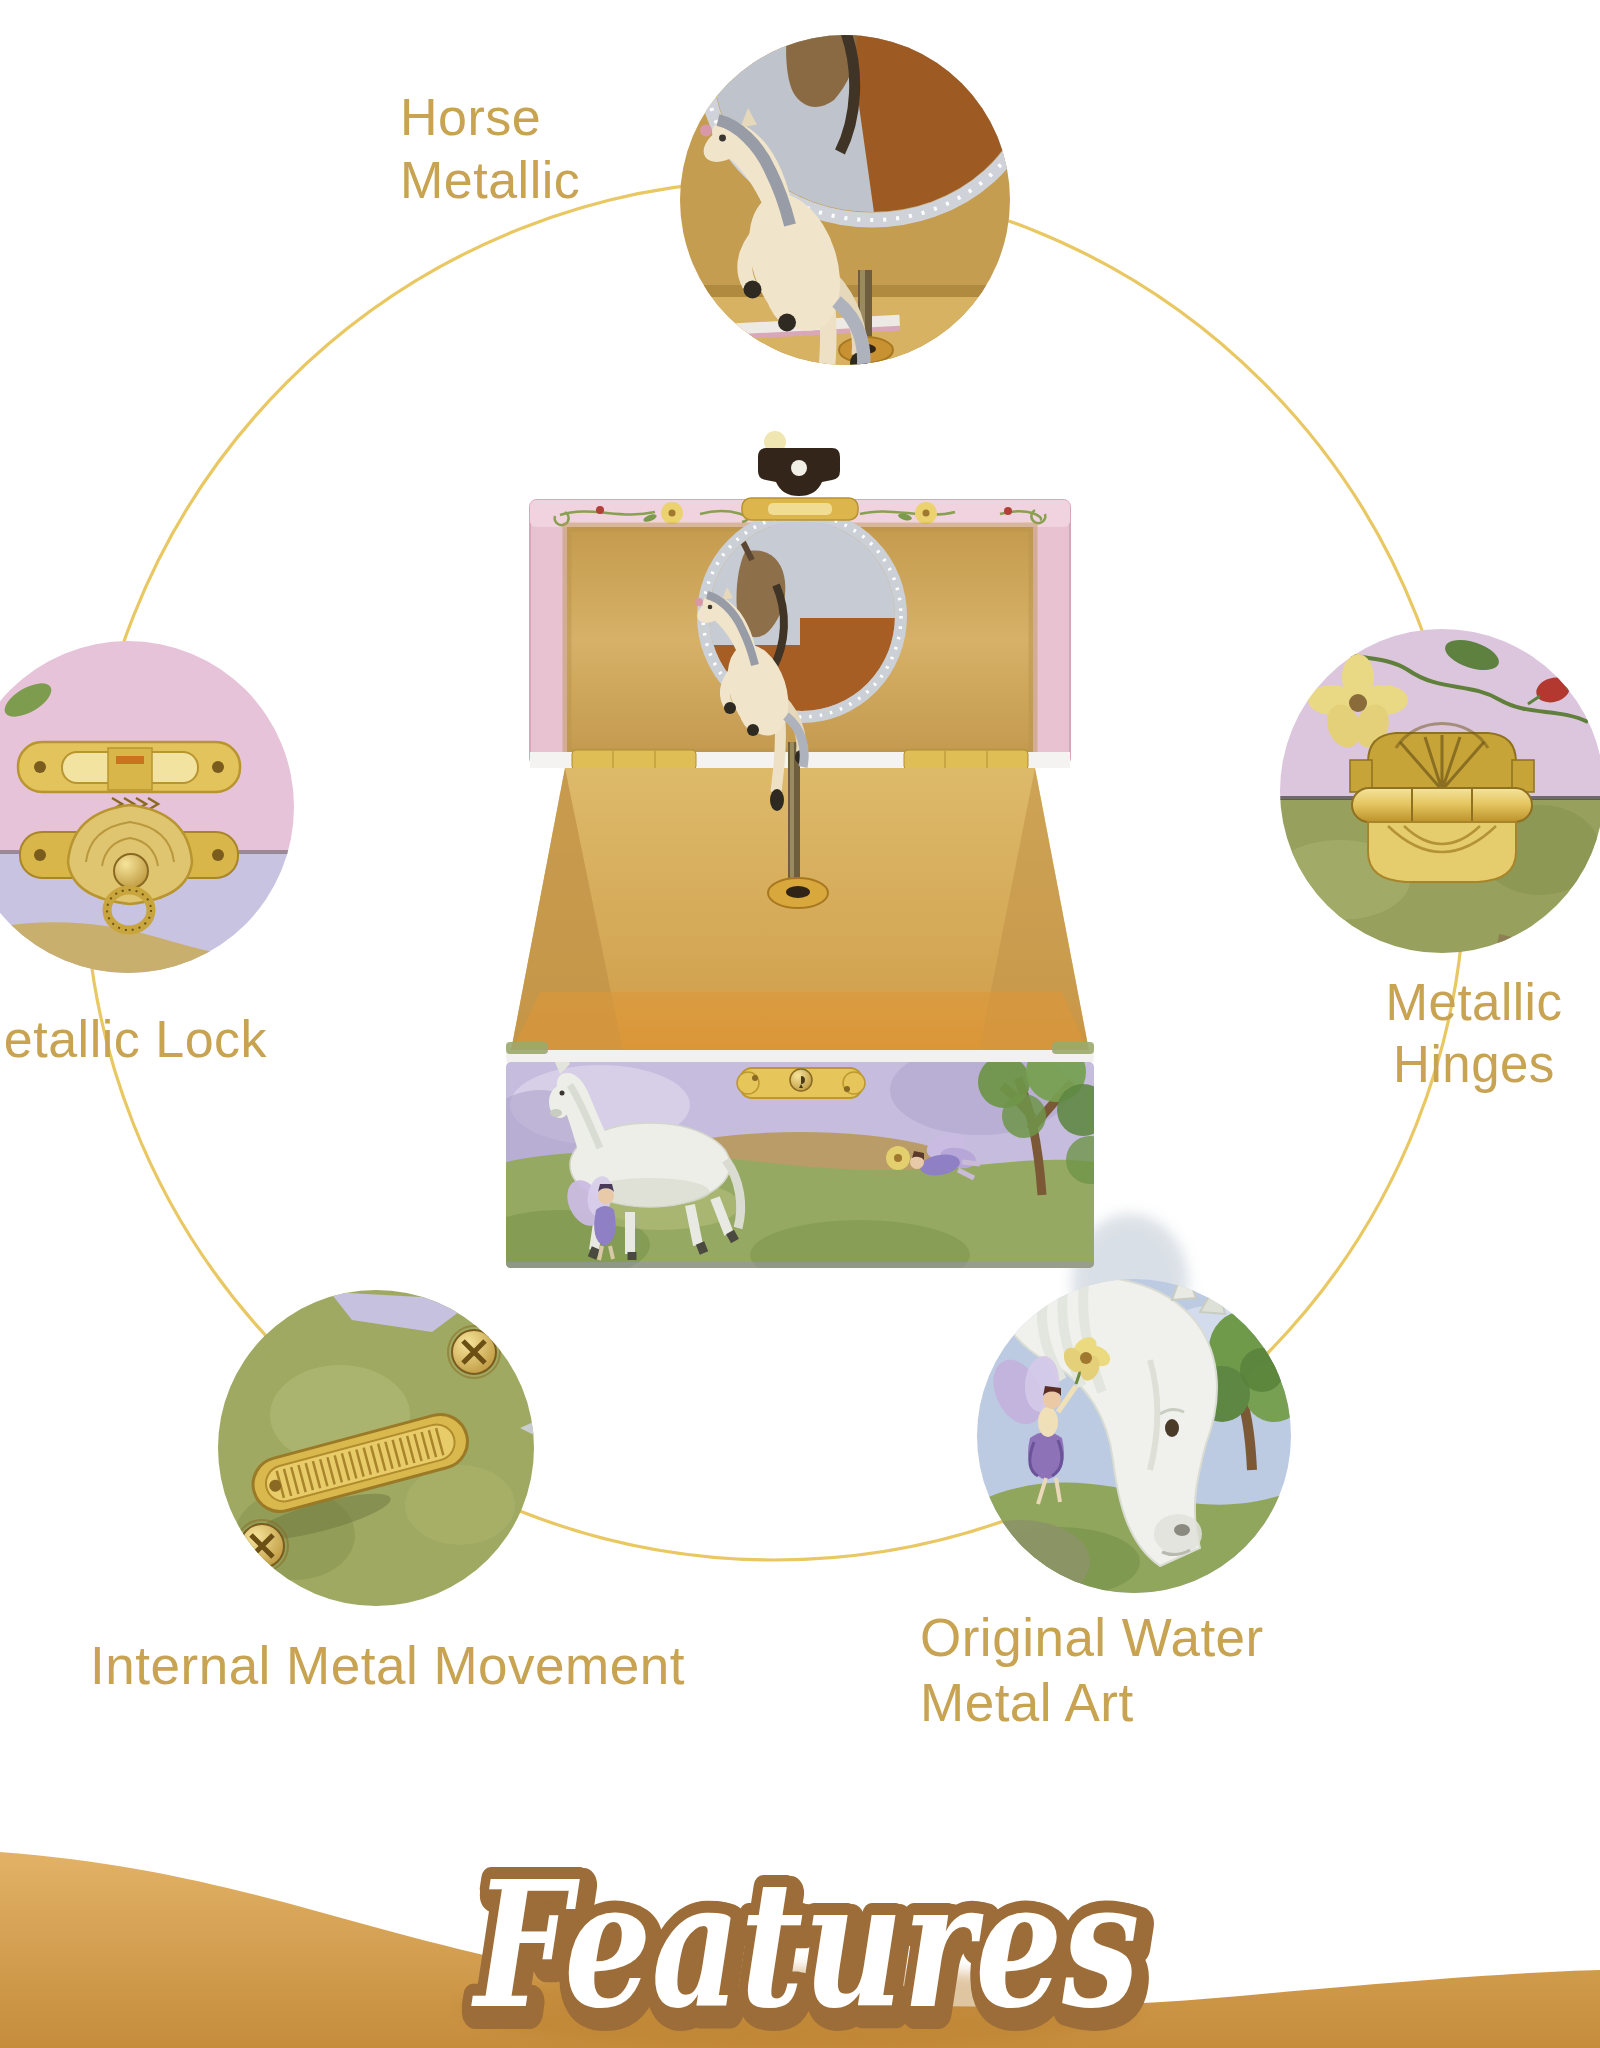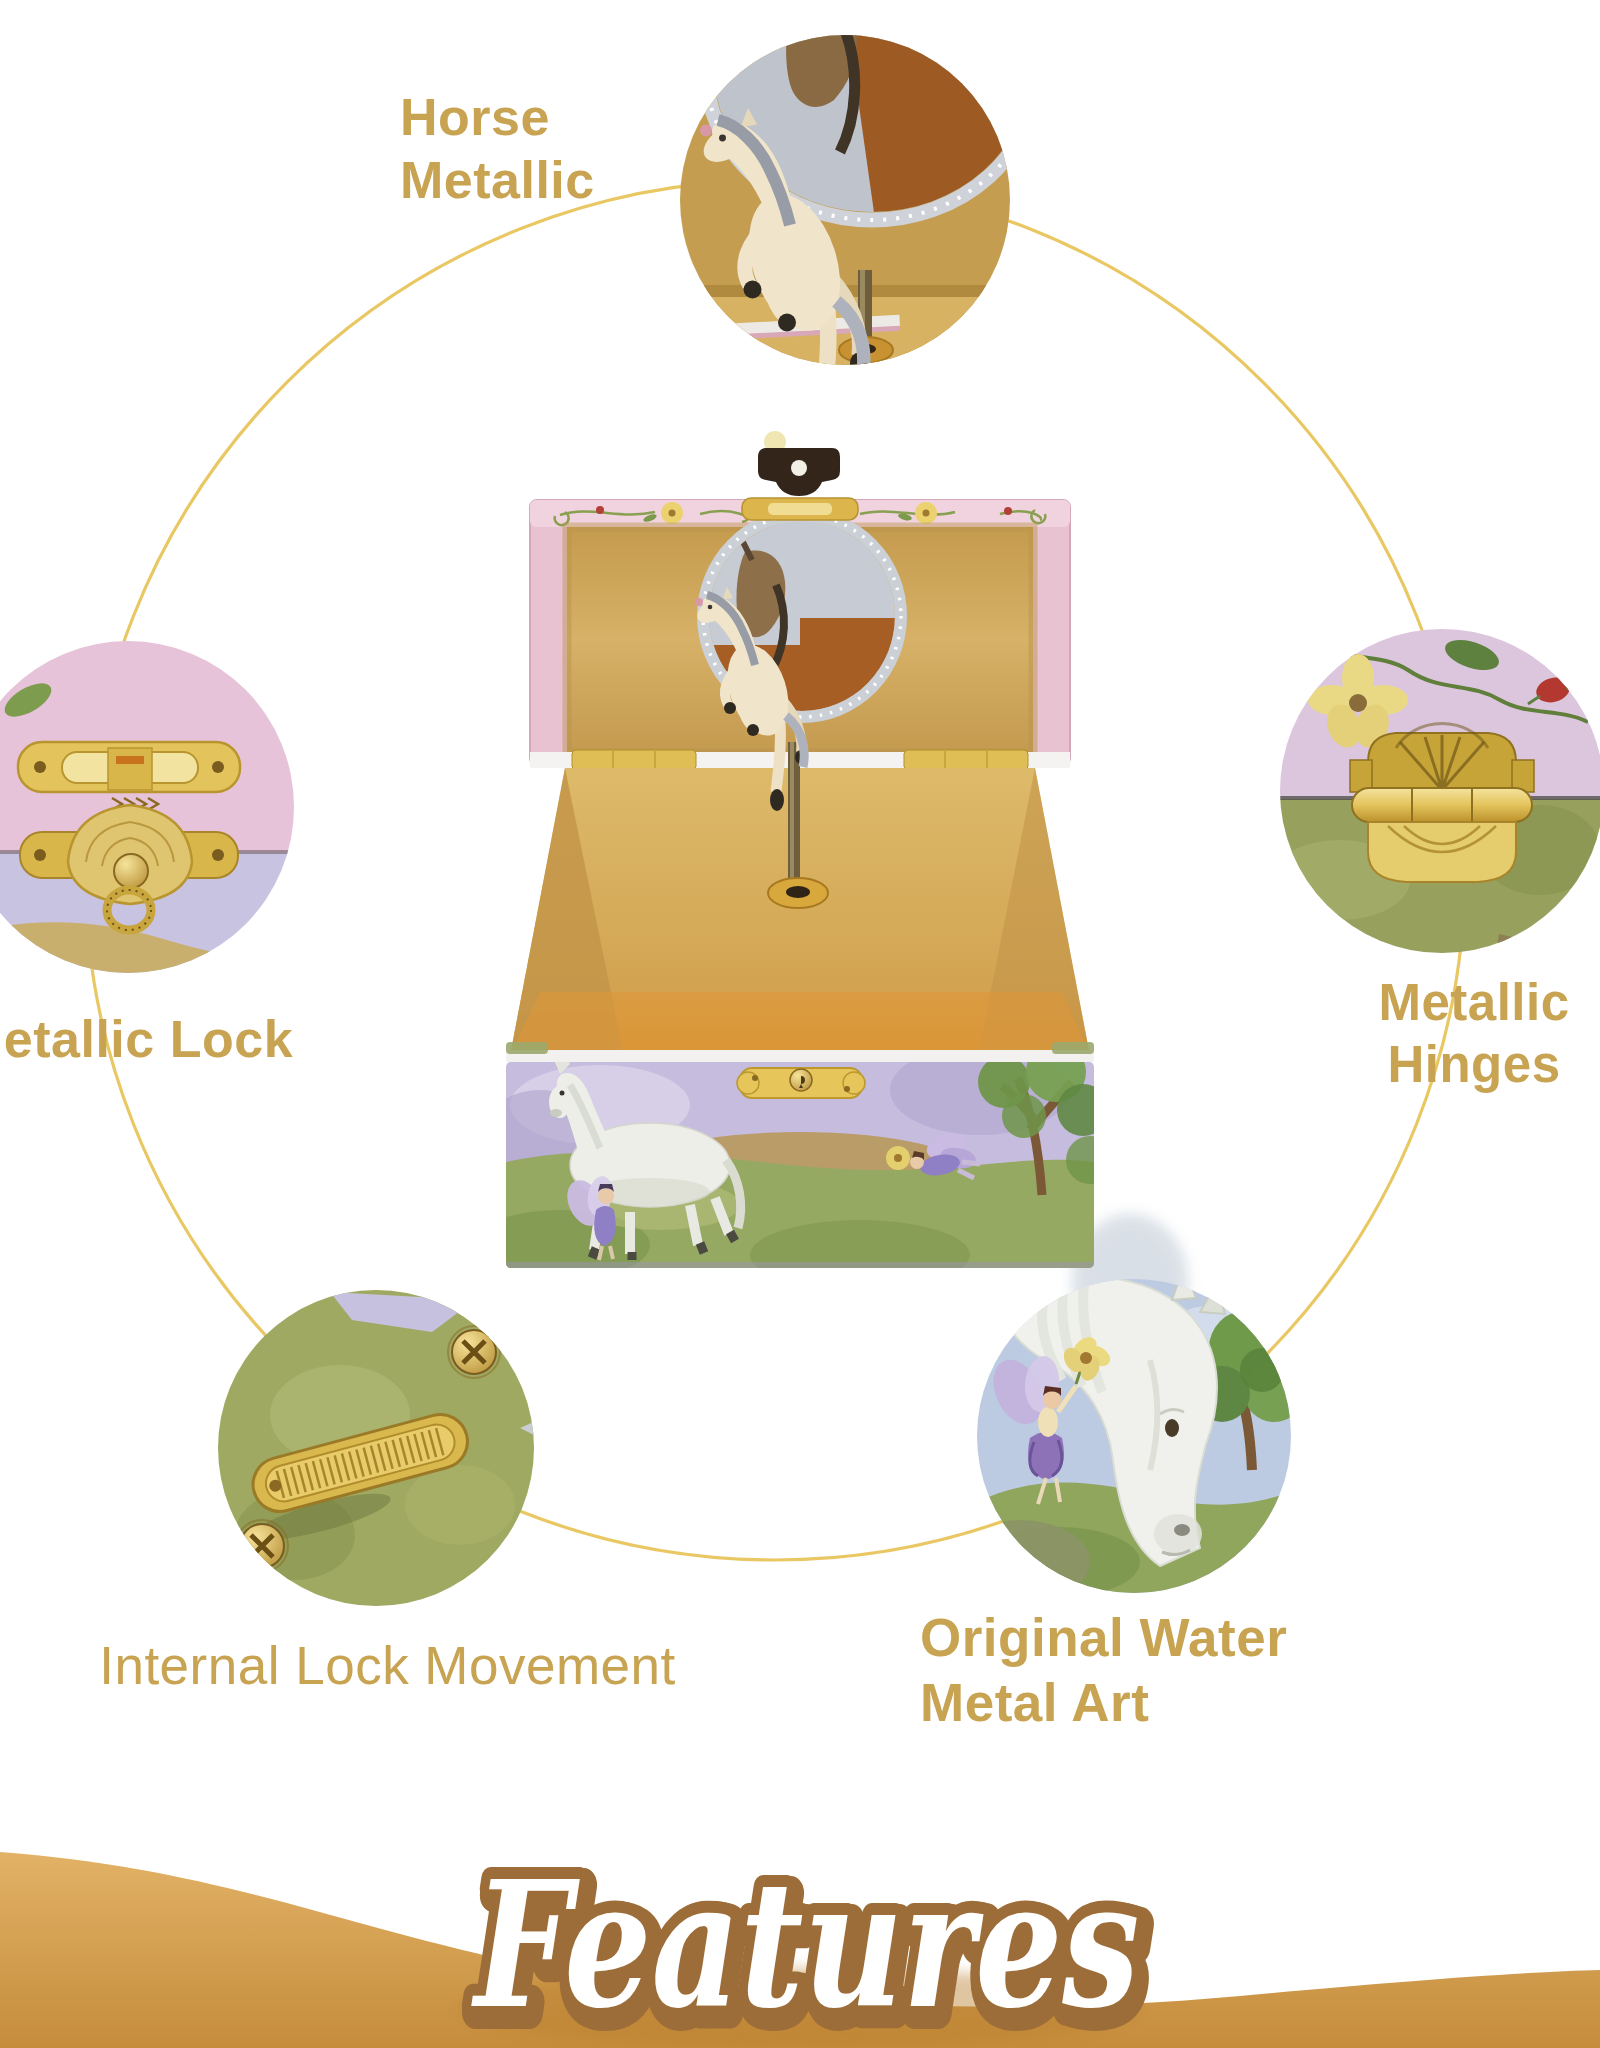--- a/index.html
+++ b/index.html
@@ -1,19 +1,19 @@
 <!DOCTYPE html>
 <html><head>
 <meta charset="utf-8">
 <style>
   html,body{margin:0;padding:0;background:#fff;}
   .stage{position:relative;width:1600px;height:2048px;background:#ffffff;overflow:hidden;
          font-family:"Liberation Sans", sans-serif;}
   .stage svg.scene{position:absolute;left:0;top:0;}
-  .callout-label{position:absolute;color:#C7A352;font-weight:700;letter-spacing:.5px;line-height:1.22;}
+  .callout-label{position:absolute;color:#C7A352;font-weight:400;letter-spacing:.5px;line-height:1.22;}
   .lbl-horse-figurine{left:400px;top:86px;font-size:52px;text-align:left;}
   .lbl-metallic-lock{left:-40px;top:1008px;font-size:52px;white-space:nowrap;}
   .lbl-metallic-hinges{left:1314px;top:972px;width:320px;font-size:51px;text-align:center;}
   .lbl-internal-movement{left:0px;top:1634px;width:775px;font-size:53px;text-align:center;font-weight:500;}
   .lbl-watercolor-art{left:920px;top:1606px;width:430px;font-size:53px;text-align:left;}
   .lbl-line{display:block;}
 </style>
 </head>
 <body>
 
@@ -416,21 +416,21 @@
 </div>
 
 <div class="callout-label lbl-metallic-lock">Metallic Lock</div>
 
 <div class="callout-label lbl-metallic-hinges">
   <span class="lbl-line">Metallic</span>
   <span class="lbl-line">Hinges</span>
 </div>
 
 <div class="callout-label lbl-internal-movement">
-  <span class="lbl-line">Internal Lock Movement</span>
+  <span class="lbl-line">Internal Metal Movement</span>
 </div>
 
 <div class="callout-label lbl-watercolor-art">
   <span class="lbl-line">Original Water</span>
   <span class="lbl-line">Metal Art</span>
 </div>
 
 </div>
 
 </body></html>

